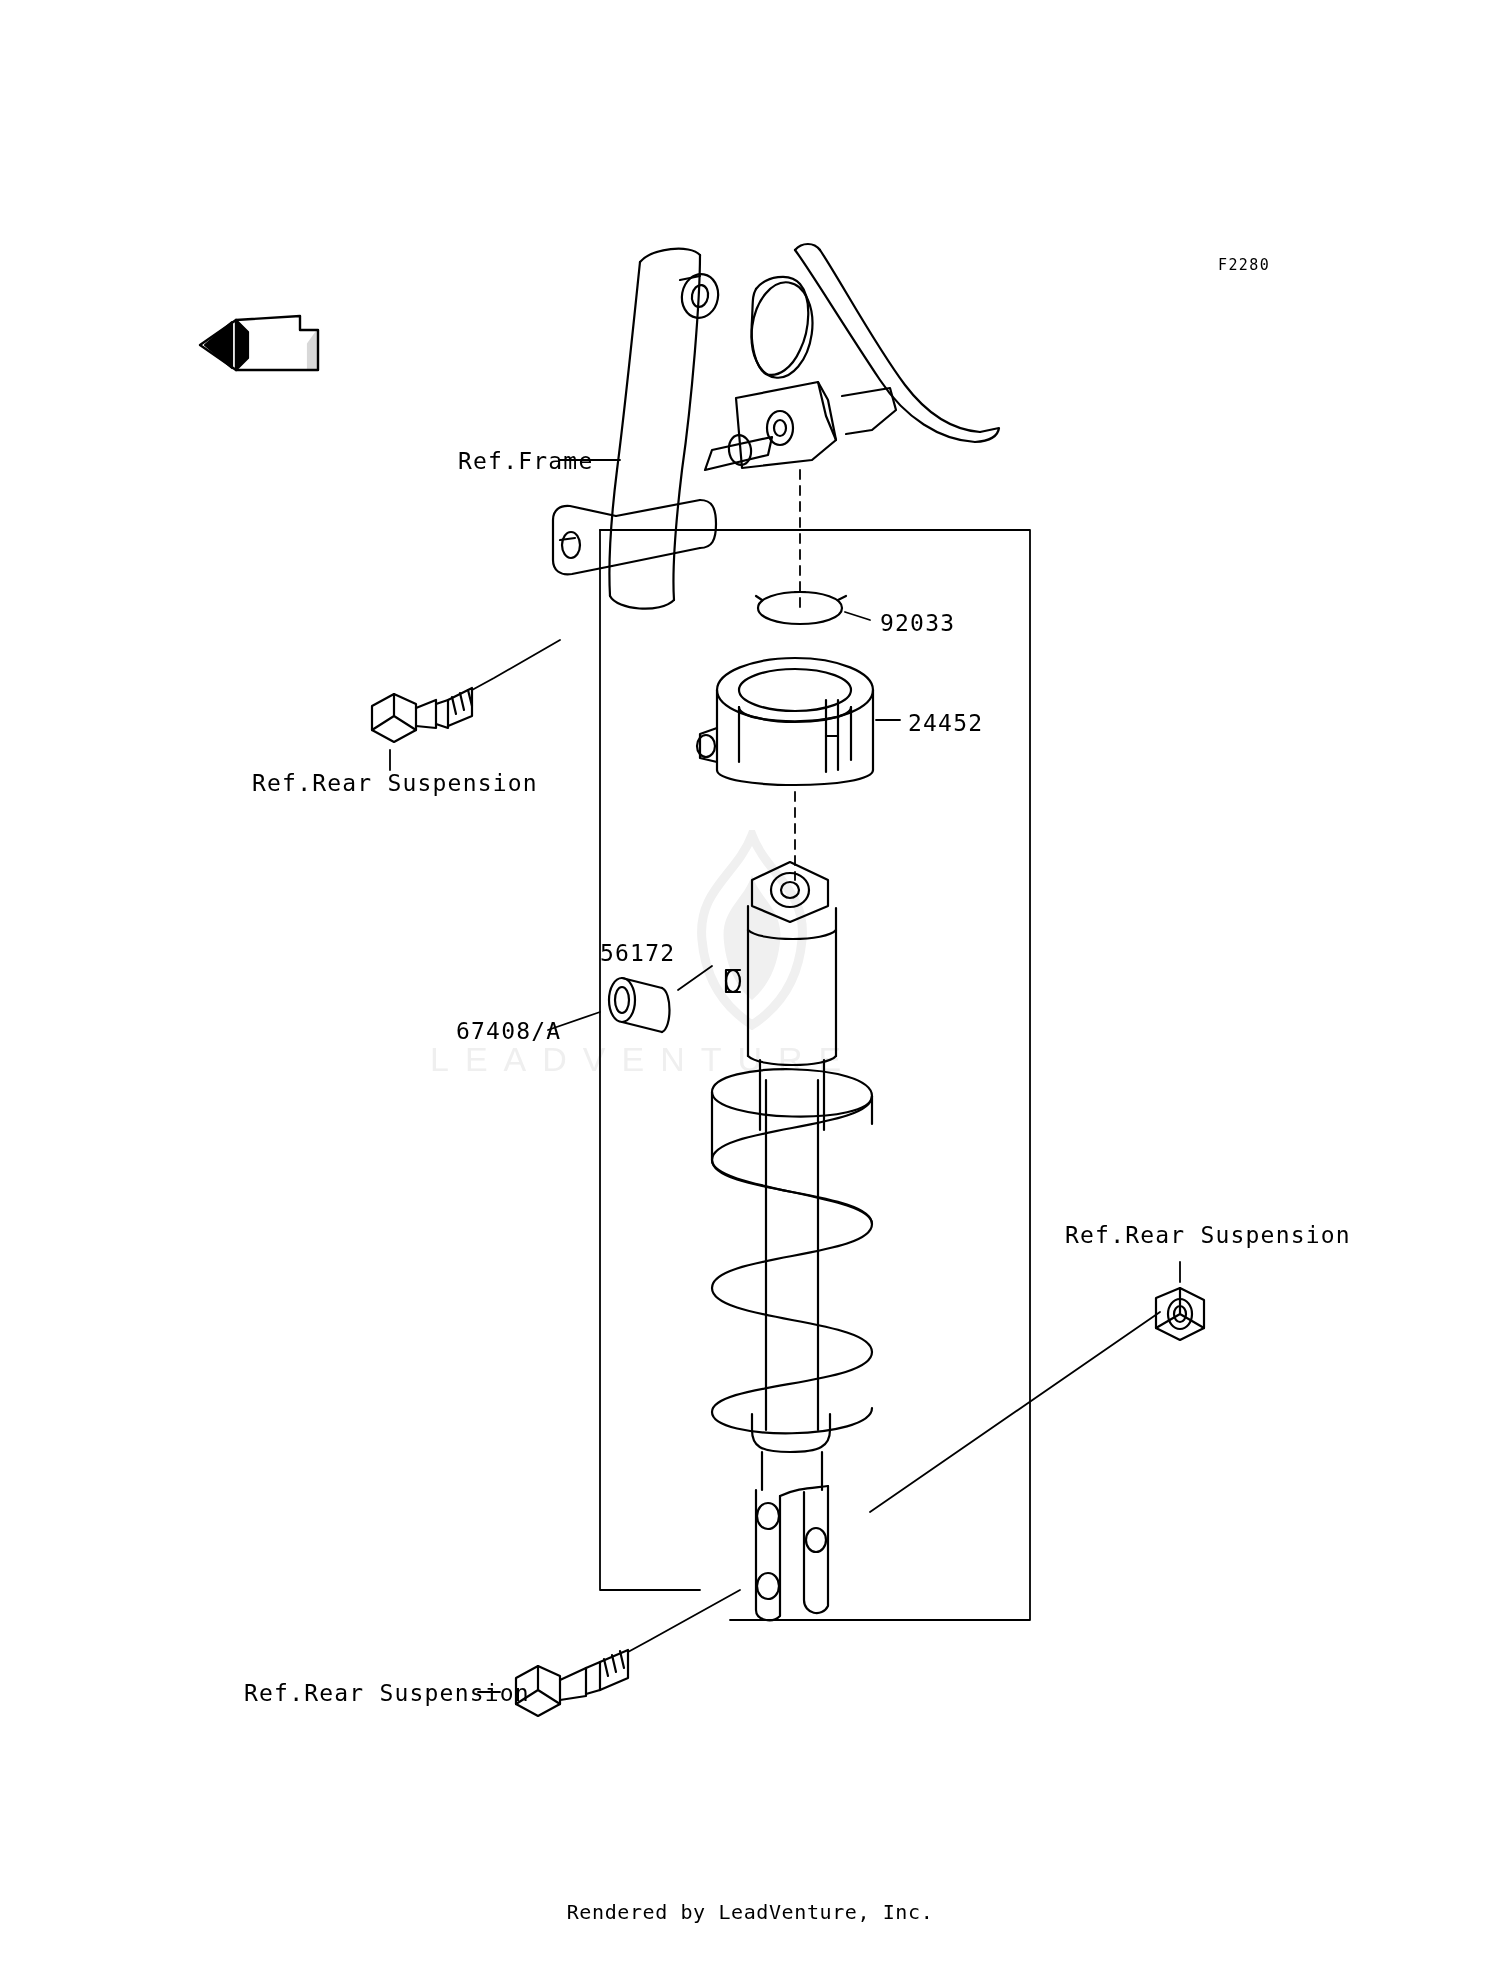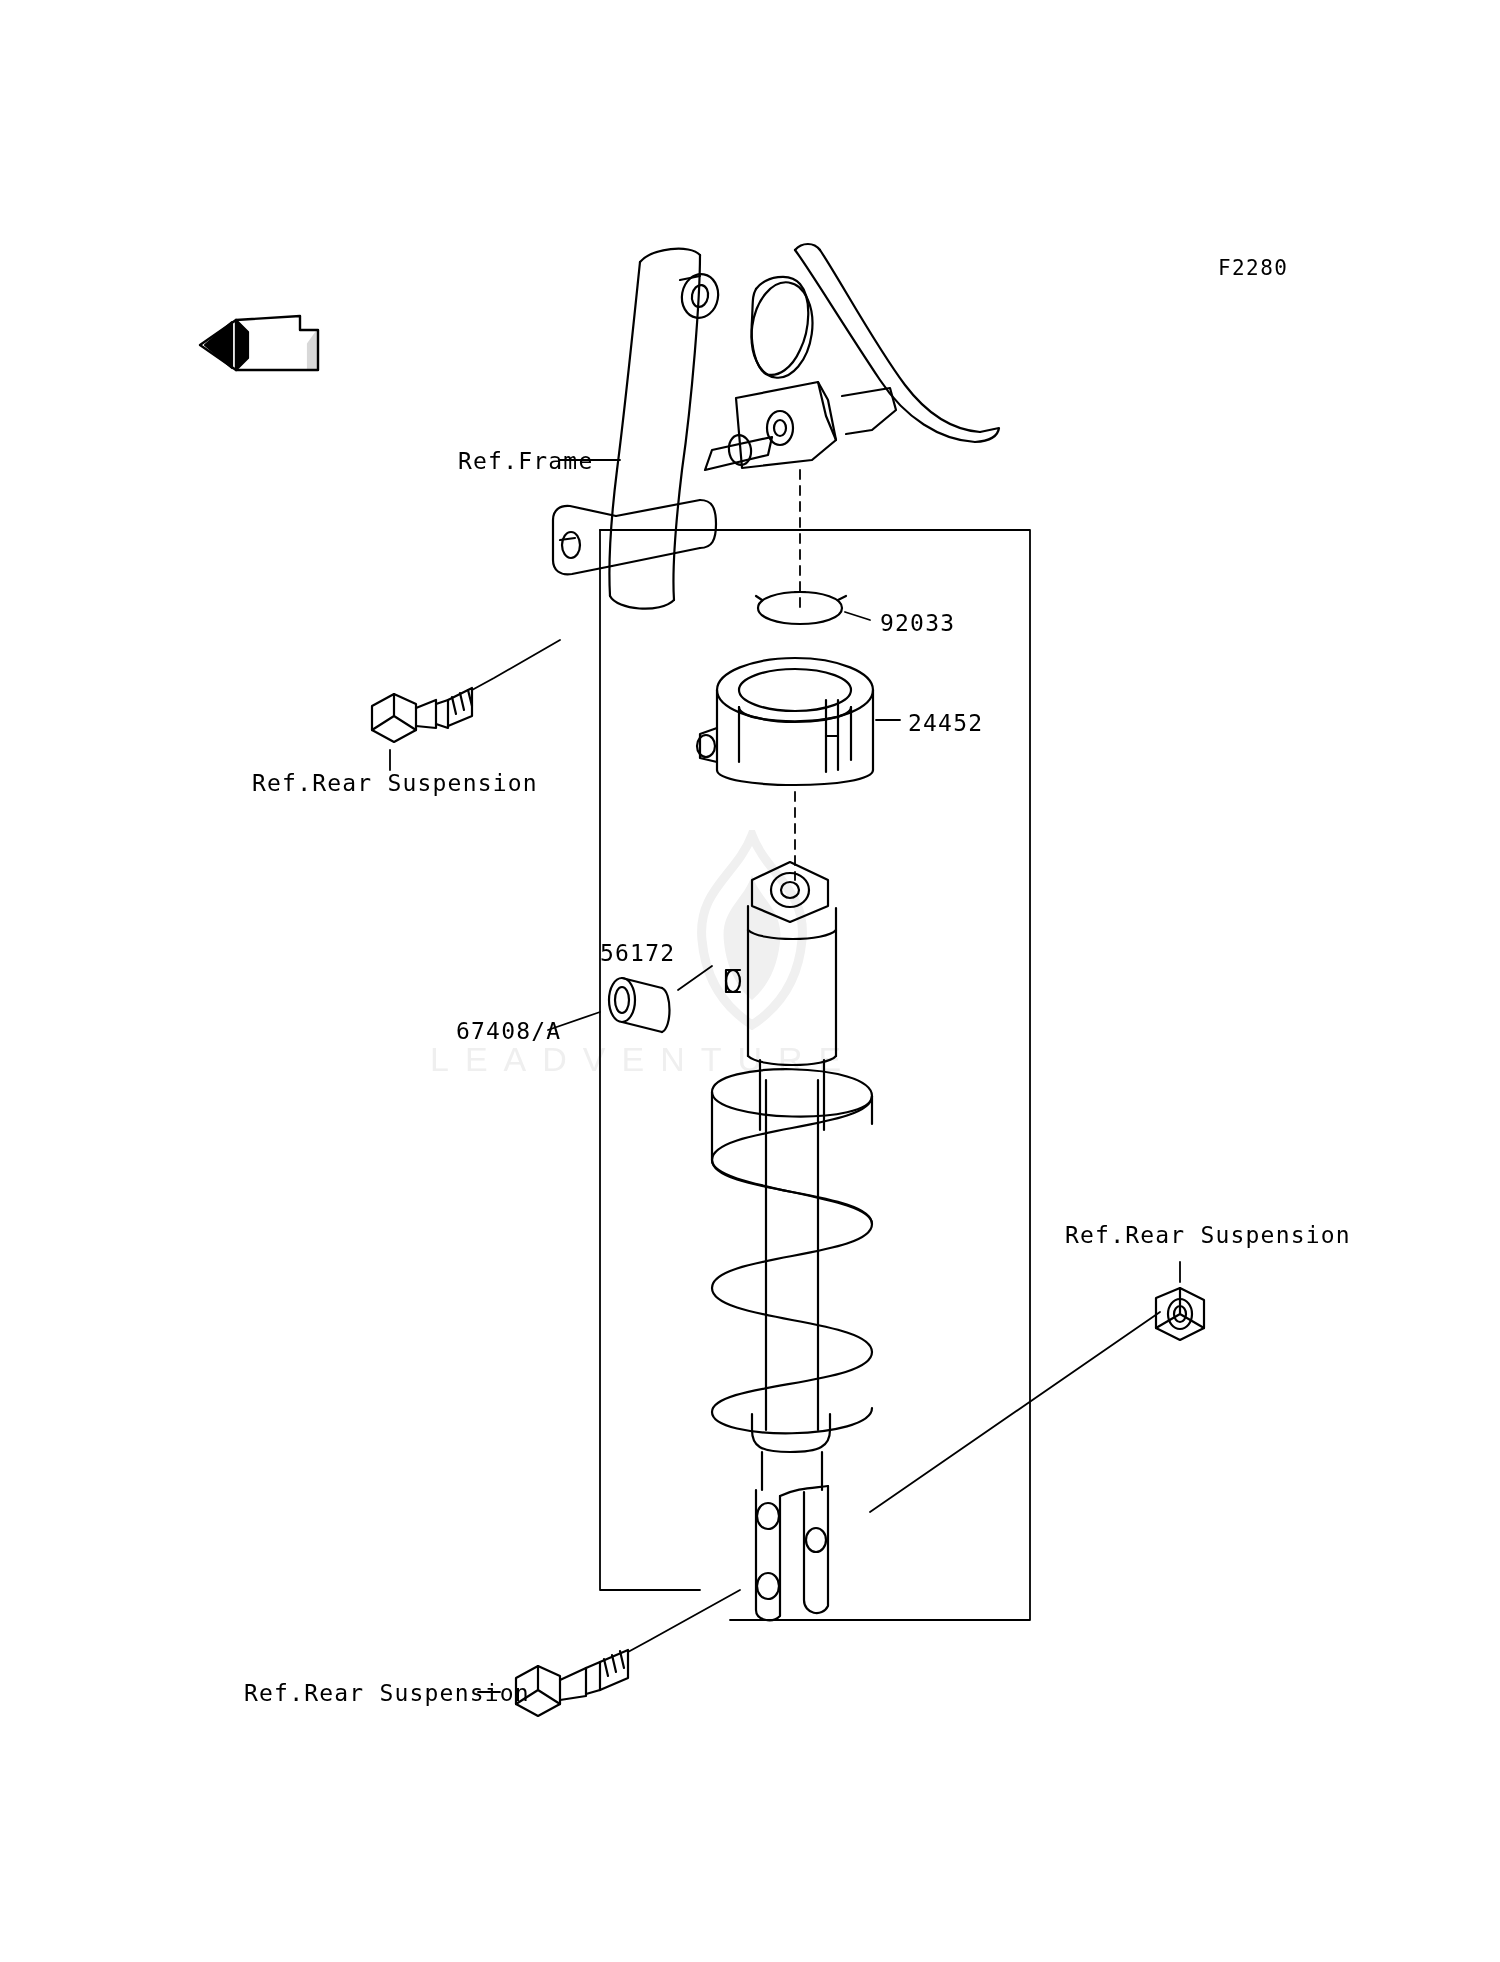--- a/index.html
+++ b/index.html
@@ -30,21 +30,21 @@
     font-family: "DejaVu Sans Mono", "Liberation Mono", monospace;
     font-size: 23px;
     letter-spacing: 1.2px;
     color: #000;
     white-space: nowrap;
   }
   #fig-code {
     position: absolute;
     left: 1218px;
     top: 256px;
-    font-size: 21px;
+    font-size: 15px;
     letter-spacing: 1.4px;
   }
   #footer {
     position: absolute;
     left: 0;
     top: 1900px;
     width: 1500px;
     text-align: center;
     font-family: "DejaVu Sans Mono", "Liberation Mono", monospace;
     font-size: 20px;
@@ -267,14 +267,15 @@
   <div class="lbl" style="left:908px; top:710px;">24452</div>
 
   <div class="lbl" style="left:600px; top:940px;">56172</div>
 
   <div class="lbl" style="left:456px; top:1018px;">67408/A</div>
 
   <div class="lbl" style="left:1065px; top:1222px;">Ref.Rear Suspension</div>
 
   <div class="lbl" style="left:244px; top:1680px;">Ref.Rear Suspension</div>
 
+  <div id="footer">Rendered by LeadVenture, Inc.</div>
 
 </div>
 
 </body></html>

